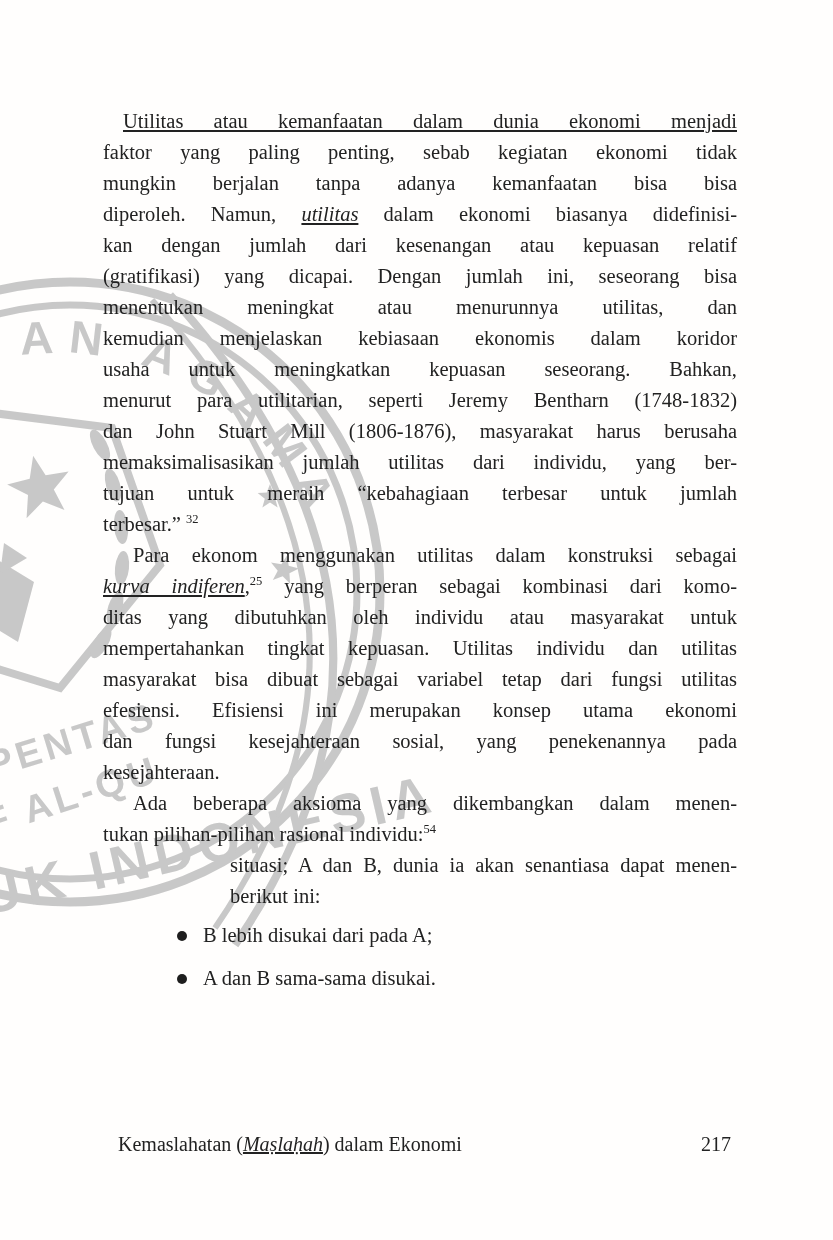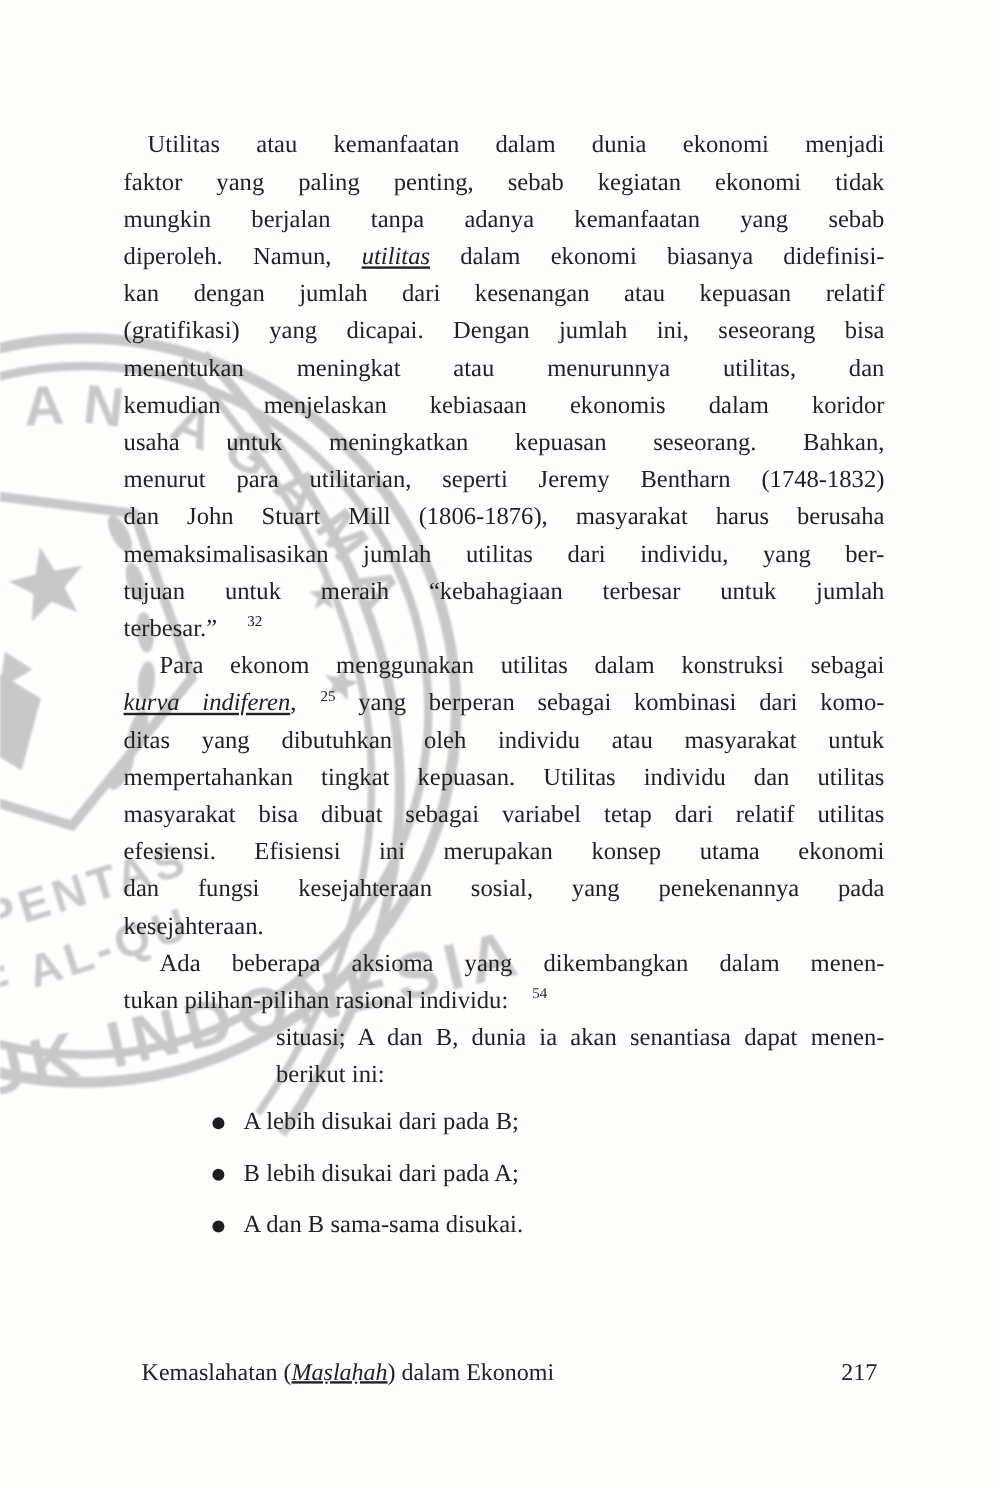--- a/index.html
+++ b/index.html
@@ -7,26 +7,26 @@
         font-family:"Liberation Serif","DejaVu Serif",serif;color:#222;}
   
   .wm{position:absolute;left:0;top:0;z-index:0;filter:blur(0.7px);opacity:.95;}
   .wm text{font-family:"Liberation Sans","DejaVu Sans",sans-serif;font-weight:700;fill:#c6c6c6;}
   .wm .ring{fill:none;stroke:#c6c6c6;}
   
   .text{position:absolute;left:103px;top:106px;width:634px;z-index:1;}
   .ln{box-sizing:border-box;width:100%;height:31px;line-height:31px;font-size:20.5px;
       text-align:justify;text-align-last:justify;white-space:normal;}
   .ln.last{text-align-last:left;}
-  .p1i{padding-left:20px;}   
+  .p1i{padding-left:20px;text-decoration:underline;}   
   .p2i{padding-left:30px;}   
   .il1{padding-left:57px;}   
   .il{padding-left:127px;}   
   .it{font-style:italic;text-decoration:underline;}
-  .sup{font-size:12.5px;vertical-align:super;line-height:0;letter-spacing:0;margin-left:20px;}
+  .sup{font-size:12.5px;vertical-align:super;line-height:0;letter-spacing:0;}
   
   .bullets{margin-top:2px;}
   .bullet{position:relative;height:43px;line-height:43px;font-size:20.5px;padding-left:100px;
           text-align:left;}
   .bullet .dot{position:absolute;left:74px;top:50%;margin-top:-5px;width:10px;height:10px;
                border-radius:50%;background:#1e1e1e;}
   
   .footer{position:absolute;left:118px;top:1133px;width:613px;display:flex;
           justify-content:space-between;align-items:flex-start;font-size:20px;z-index:1;}
 </style>
@@ -72,62 +72,58 @@
 
     <use href="#wmStar" fill="#c6c6c6" transform="translate(270,497) scale(13)"></use>
     <use href="#wmStar" fill="#c6c6c6" transform="translate(284,570) scale(15) rotate(12)"></use>
   </svg>
 
   <main class="text">
 
     <section>
       <div class="ln p1i">Utilitas atau kemanfaatan dalam dunia ekonomi menjadi</div>
       <div class="ln">faktor yang paling penting, sebab kegiatan ekonomi tidak</div>
-      <div class="ln">mungkin berjalan tanpa adanya kemanfaatan yang sebab</div>
+      <div class="ln">mungkin berjalan tanpa adanya kemanfaatan bisa bisa</div>
       <div class="ln"><span>diperoleh. Namun, </span><span class="it">utilitas</span><span> dalam ekonomi biasanya didefinisi-</span></div>
       <div class="ln">kan dengan jumlah dari kesenangan atau kepuasan relatif</div>
       <div class="ln">(gratifikasi) yang dicapai. Dengan jumlah ini, seseorang bisa</div>
       <div class="ln">menentukan meningkat atau menurunnya utilitas, dan</div>
       <div class="ln">kemudian menjelaskan kebiasaan ekonomis dalam koridor</div>
       <div class="ln">usaha untuk meningkatkan kepuasan seseorang. Bahkan,</div>
       <div class="ln">menurut para utilitarian, seperti Jeremy Bentharn (1748-1832)</div>
       <div class="ln">dan John Stuart Mill (1806-1876), masyarakat harus berusaha</div>
       <div class="ln">memaksimalisasikan jumlah utilitas dari individu, yang ber-</div>
       <div class="ln">tujuan untuk meraih “kebahagiaan terbesar untuk jumlah</div>
       <div class="ln last"><span>terbesar.” </span><span class="sup">32</span></div>
     </section>
 
     <section>
       <div class="ln p2i">Para ekonom menggunakan utilitas dalam konstruksi sebagai</div>
       <div class="ln"><span class="it">kurva indiferen</span><span>,</span><span class="sup">25</span><span> yang berperan sebagai kombinasi dari komo-</span></div>
       <div class="ln">ditas yang dibutuhkan oleh individu atau masyarakat untuk</div>
       <div class="ln">mempertahankan tingkat kepuasan. Utilitas individu dan utilitas</div>
-      <div class="ln">masyarakat bisa dibuat sebagai variabel tetap dari relatif utilitas</div>
+      <div class="ln">masyarakat bisa dibuat sebagai variabel tetap dari fungsi utilitas</div>
       <div class="ln">efesiensi. Efisiensi ini merupakan konsep utama ekonomi</div>
       <div class="ln">dan fungsi kesejahteraan sosial, yang penekenannya pada</div>
       <div class="ln last">kesejahteraan.</div>
     </section>
 
     <section>
       <div class="ln p2i">Ada beberapa aksioma yang dikembangkan dalam menen-</div>
       <div class="ln last"><span>tukan pilihan-pilihan rasional individu:</span><span class="sup">54</span></div>
     </section>
 
     <section>
       <div class="ln il">situasi; A dan B, dunia ia akan senantiasa dapat menen-</div>
       <div class="ln il last">berikut ini:</div>
     </section>
 
     <section class="bullets">
       <div class="bullet">
         <span class="dot"></span>
-        <span>A lebih disukai dari pada B;</span>
-      </div>
-      <div class="bullet">
-        <span class="dot"></span>
         <span>B lebih disukai dari pada A;</span>
       </div>
       <div class="bullet">
         <span class="dot"></span>
         <span>A dan B sama-sama disukai.</span>
       </div>
     </section>
   </main>
 
   <footer class="footer">

